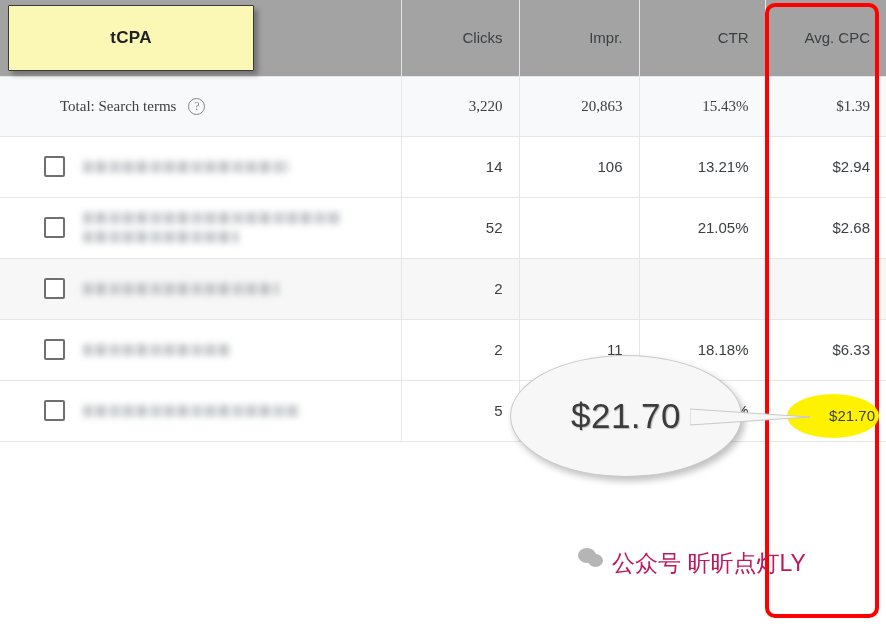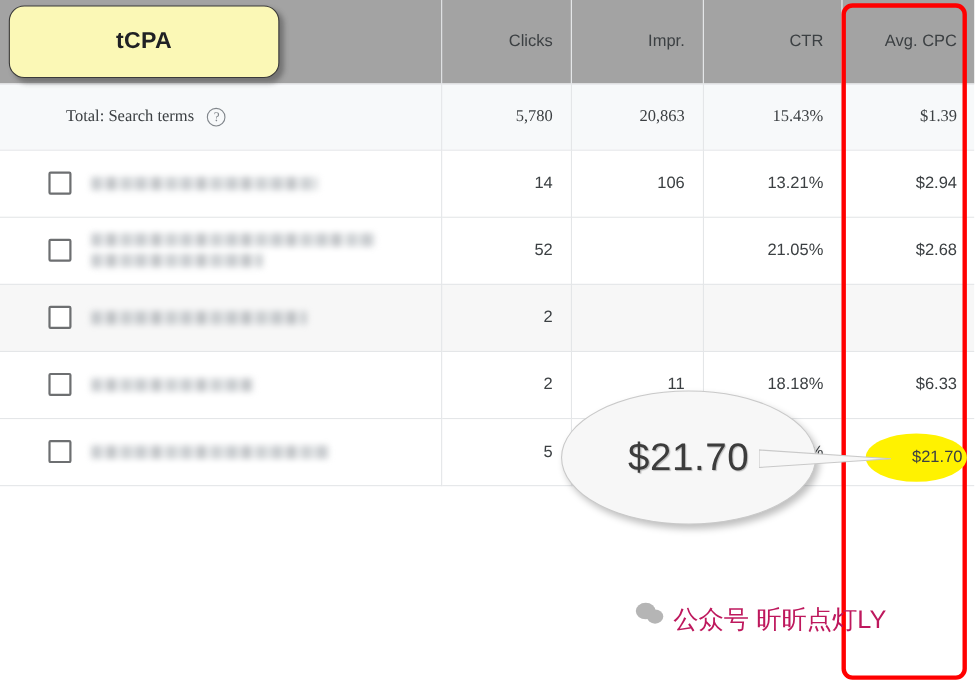--- a/index.html
+++ b/index.html
@@ -137,26 +137,26 @@
 
   
   #tcpa-box {
     position: absolute;
     left: 8px;
     top: 5px;
     width: 244px;
     height: 64px;
     background: #fbf8b6;
     border: 1.5px solid #3a3a3a;
-    border-radius: 14px;
+    border-radius: 1px;
     box-shadow: 4px 4px 5px rgba(60,60,60,0.45);
     display: flex;
     align-items: center;
     justify-content: center;
-    font-size: 21px;
+    font-size: 17px;
     font-weight: bold;
     color: #202124;
     letter-spacing: 0.3px;
   }
 
   
   #cpc-redbox {
     position: absolute;
     left: 765px;
     top: 3px;
@@ -280,21 +280,21 @@
       </tr>
     </thead>
     <tbody>
       <tr class="total-row">
         <td class="cell-term">
           <div class="total-label">
             <span>Total: Search terms</span>
             <span class="help-icon">?</span>
           </div>
         </td>
-        <td>5,780</td>
+        <td>3,220</td>
         <td>20,863</td>
         <td>15.43%</td>
         <td>$1.39</td>
       </tr>
         <tr class="data-row">
           <td class="cell-term">
             <div class="term-wrap">
               <div class="checkbox"></div>
               <div class="redacted-lines">
                 <div class="redacted" style="width: 206px;"></div>

